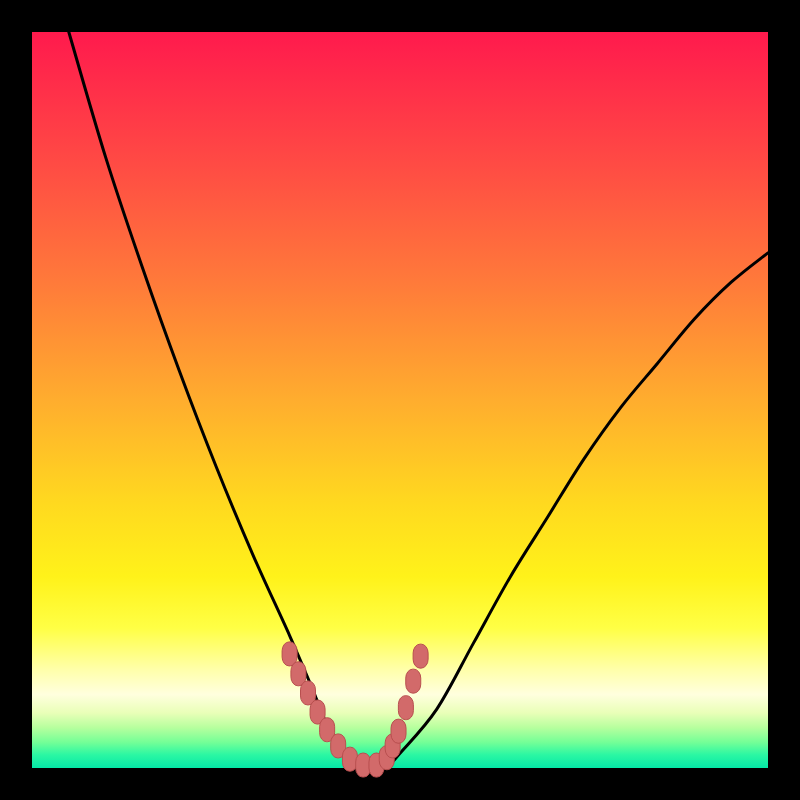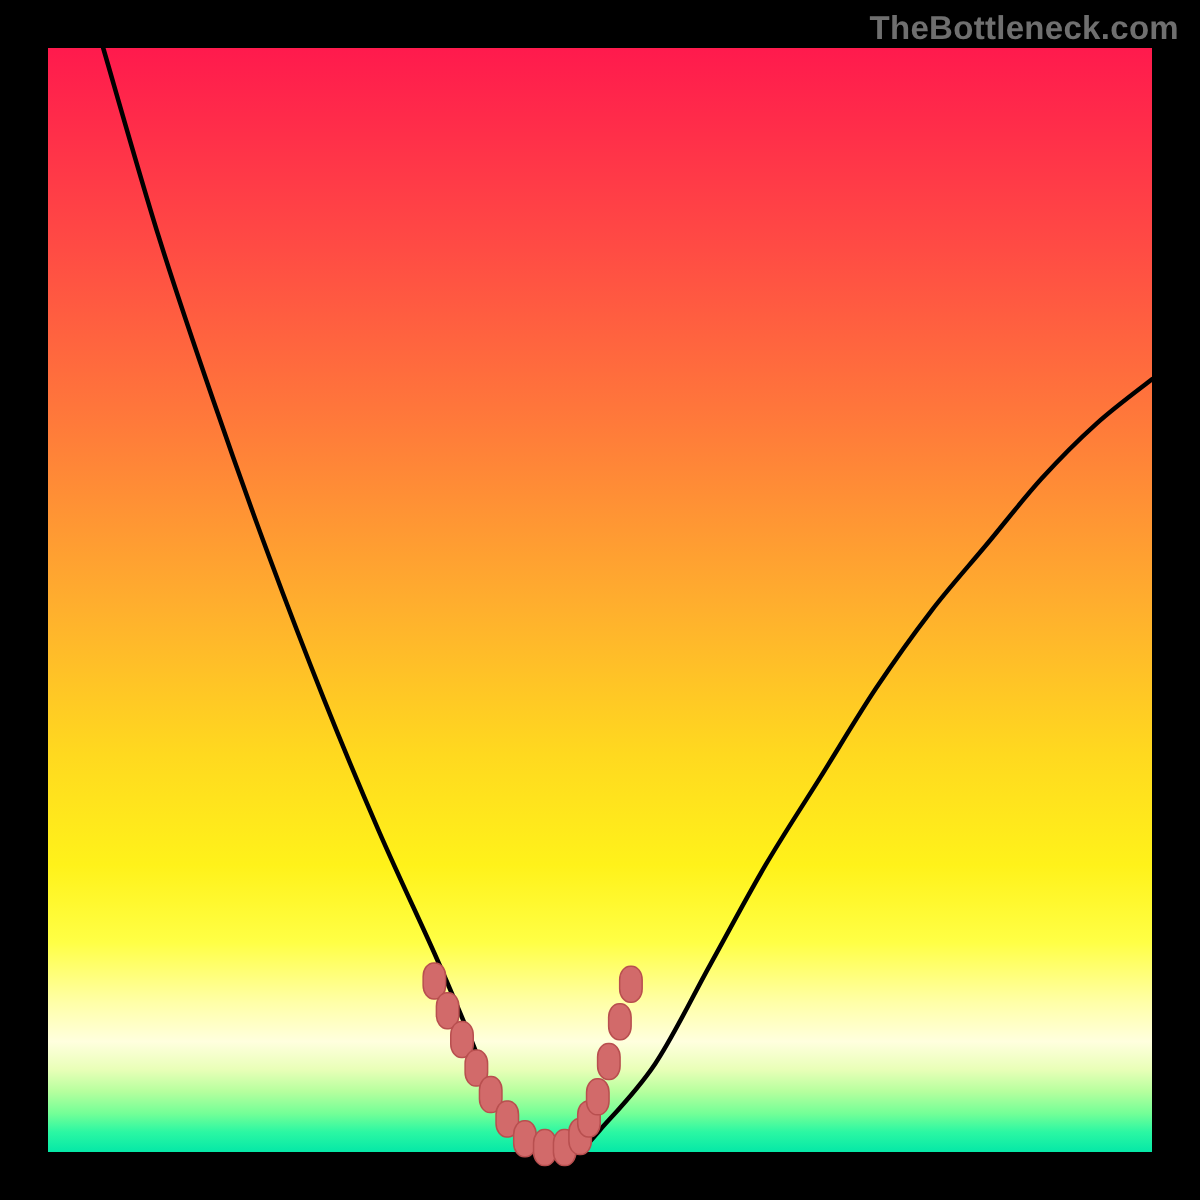--- a/index.html
+++ b/index.html
@@ -59,21 +59,20 @@
     top: 0;
     width: 736px;
     height: 736px;
     overflow: visible;
   }
 </style>
 </head>
 <body>
 
 <div class="stage">
-  <div class="watermark">TheBottleneck.com</div>
   <div class="plot">
     <svg class="curve" viewBox="0 0 736 736" preserveAspectRatio="none">
       <g id="curve-layer">
           <path d="M 36.80 0.00 C 42.93 20.85, 61.33 85.87, 73.60 125.12 C 85.87 164.37, 98.13 199.95, 110.40 235.52 C 122.67 271.09, 134.93 305.44, 147.20 338.56 C 159.47 371.68, 171.73 403.57, 184.00 434.24 C 196.27 464.91, 208.53 494.35, 220.80 522.56 C 233.07 550.77, 247.79 581.44, 257.60 603.52 C 267.41 625.60, 273.55 640.32, 279.68 655.04 C 285.81 669.76, 289.49 680.80, 294.40 691.84 C 299.31 702.88, 304.21 713.92, 309.12 721.28 C 314.03 728.64, 318.93 733.55, 323.84 736.00 C 328.75 738.45, 333.65 736.00, 338.56 736.00 C 343.47 736.00, 348.37 738.45, 353.28 736.00 C 358.19 733.55, 359.41 731.09, 368.00 721.28 C 376.59 711.47, 392.53 695.52, 404.80 677.12 C 417.07 658.72, 429.33 632.96, 441.60 610.88 C 453.87 588.80, 466.13 565.49, 478.40 544.64 C 490.67 523.79, 502.93 505.39, 515.20 485.76 C 527.47 466.13, 539.73 445.28, 552.00 426.88 C 564.27 408.48, 576.53 391.31, 588.80 375.36 C 601.07 359.41, 613.33 345.92, 625.60 331.20 C 637.87 316.48, 650.13 300.53, 662.40 287.04 C 674.67 273.55, 686.93 261.28, 699.20 250.24 C 711.47 239.20, 729.87 225.71, 736.00 220.80" fill="none" stroke="#000000" stroke-width="3" stroke-linecap="round" stroke-linejoin="round"></path>
         </g>
       <g id="marker-layer">
           <rect x="250.10" y="609.92" width="15" height="24" rx="7" ry="9" fill="#d26a6a" stroke="#b84f4f" stroke-width="1"></rect>
           <rect x="258.93" y="629.79" width="15" height="24" rx="7" ry="9" fill="#d26a6a" stroke="#b84f4f" stroke-width="1"></rect>
           <rect x="268.50" y="648.93" width="15" height="24" rx="7" ry="9" fill="#d26a6a" stroke="#b84f4f" stroke-width="1"></rect>
           <rect x="278.07" y="668.06" width="15" height="24" rx="7" ry="9" fill="#d26a6a" stroke="#b84f4f" stroke-width="1"></rect>

